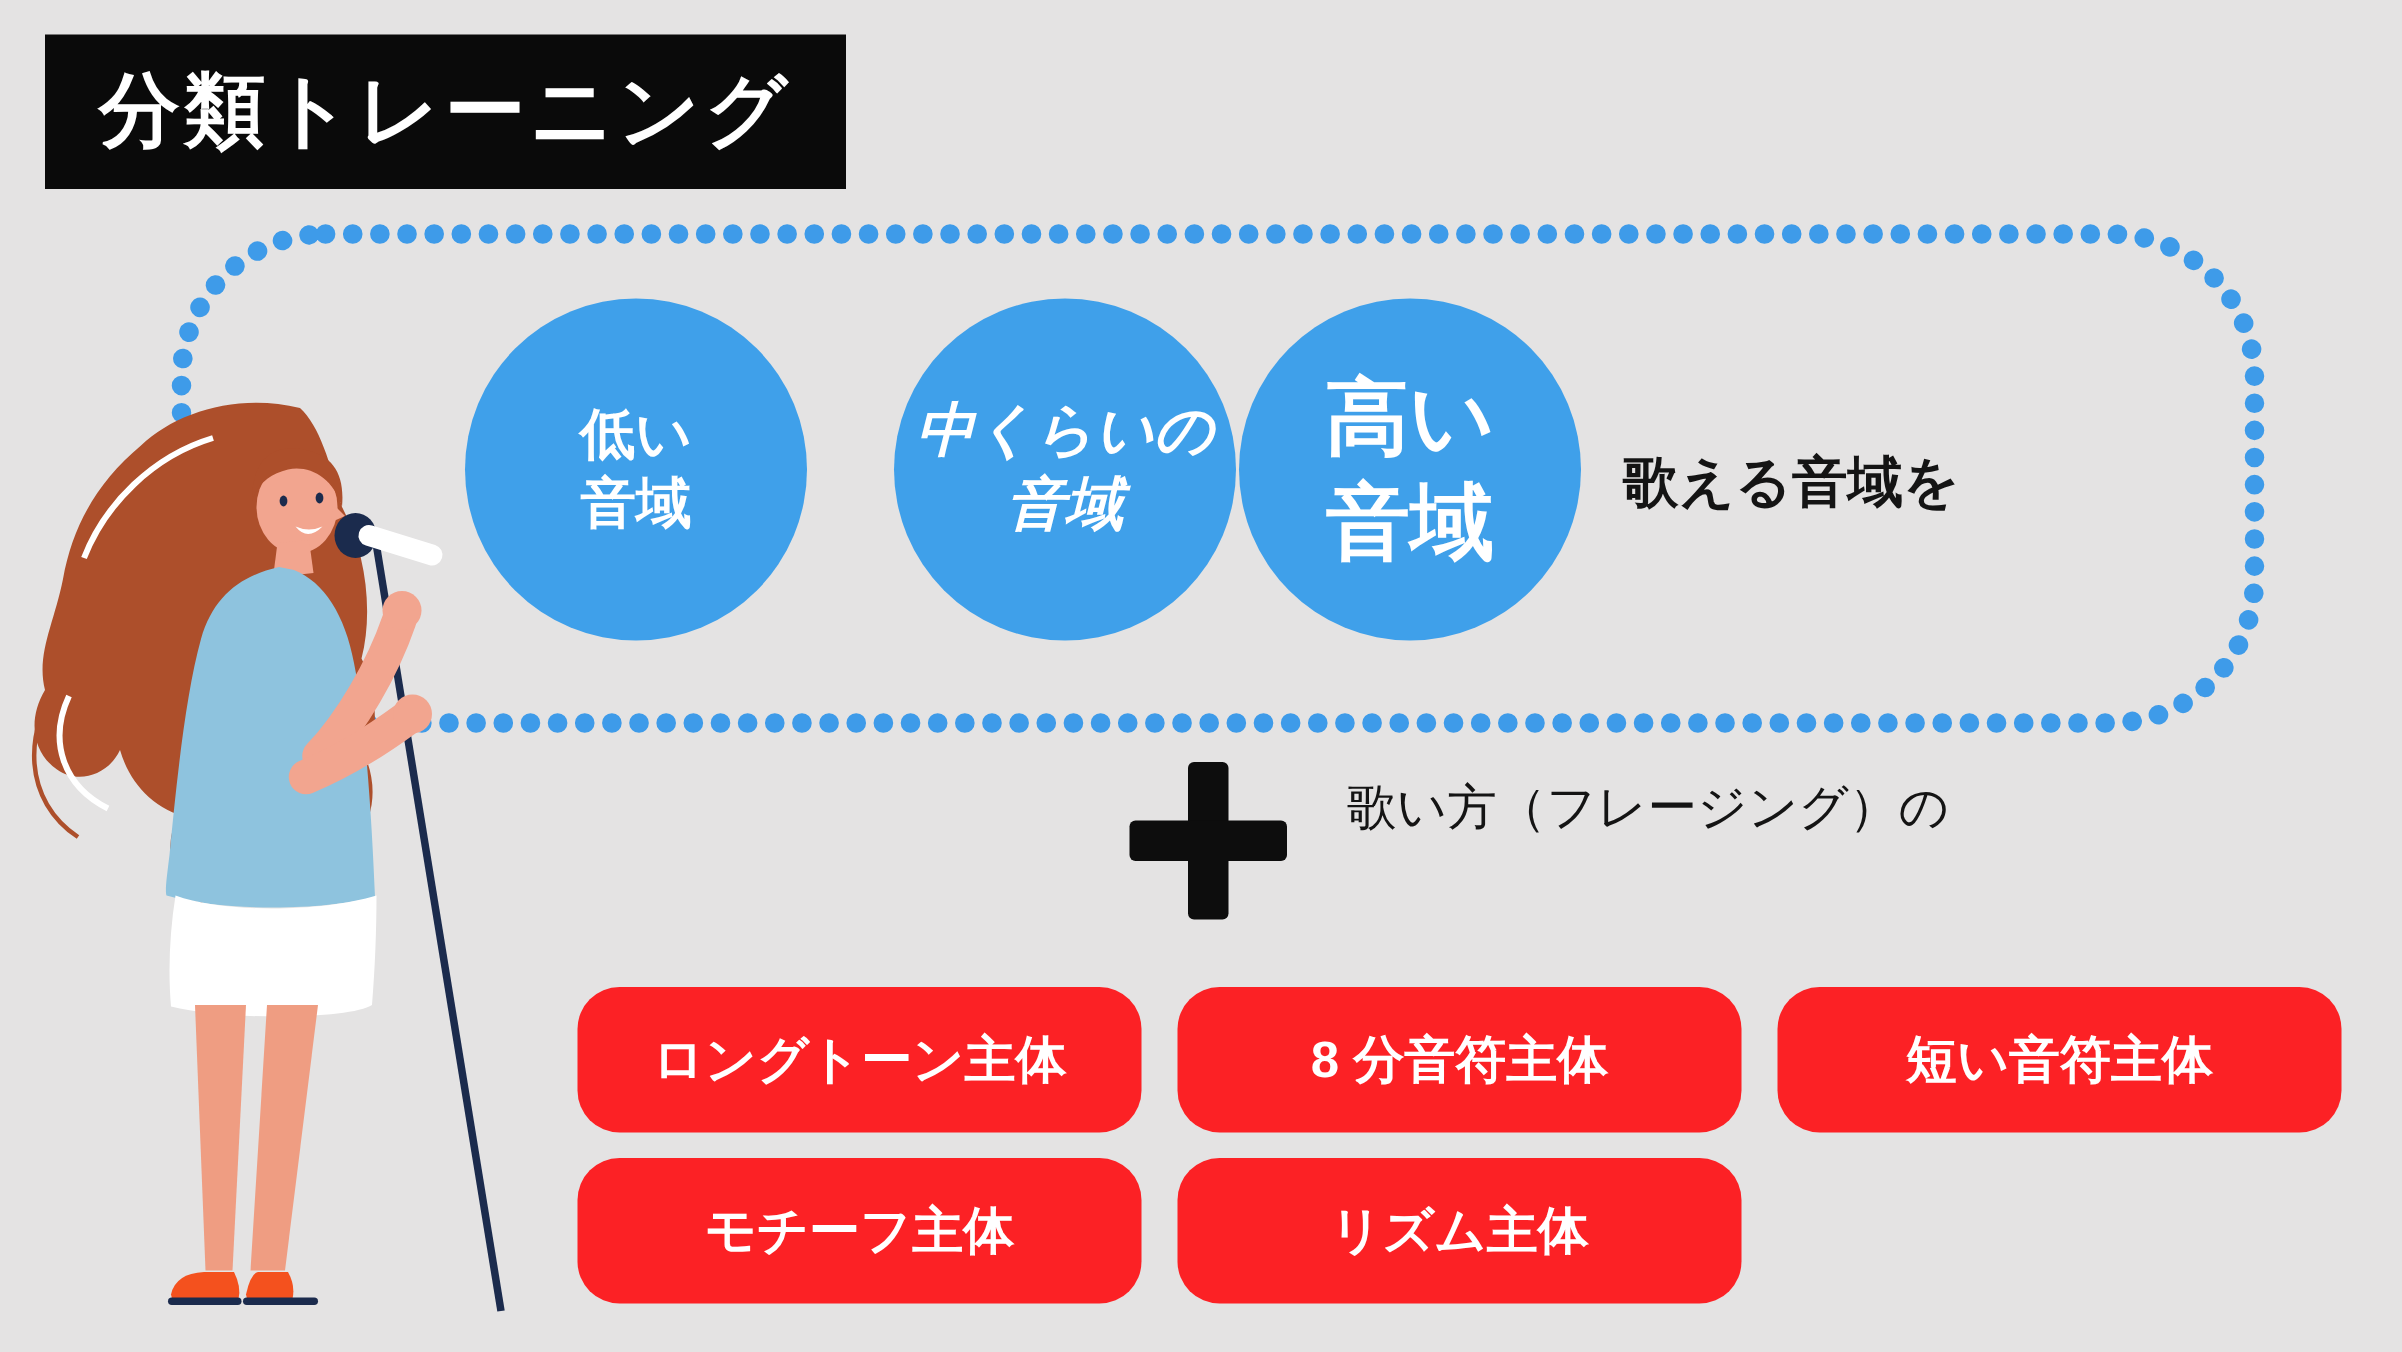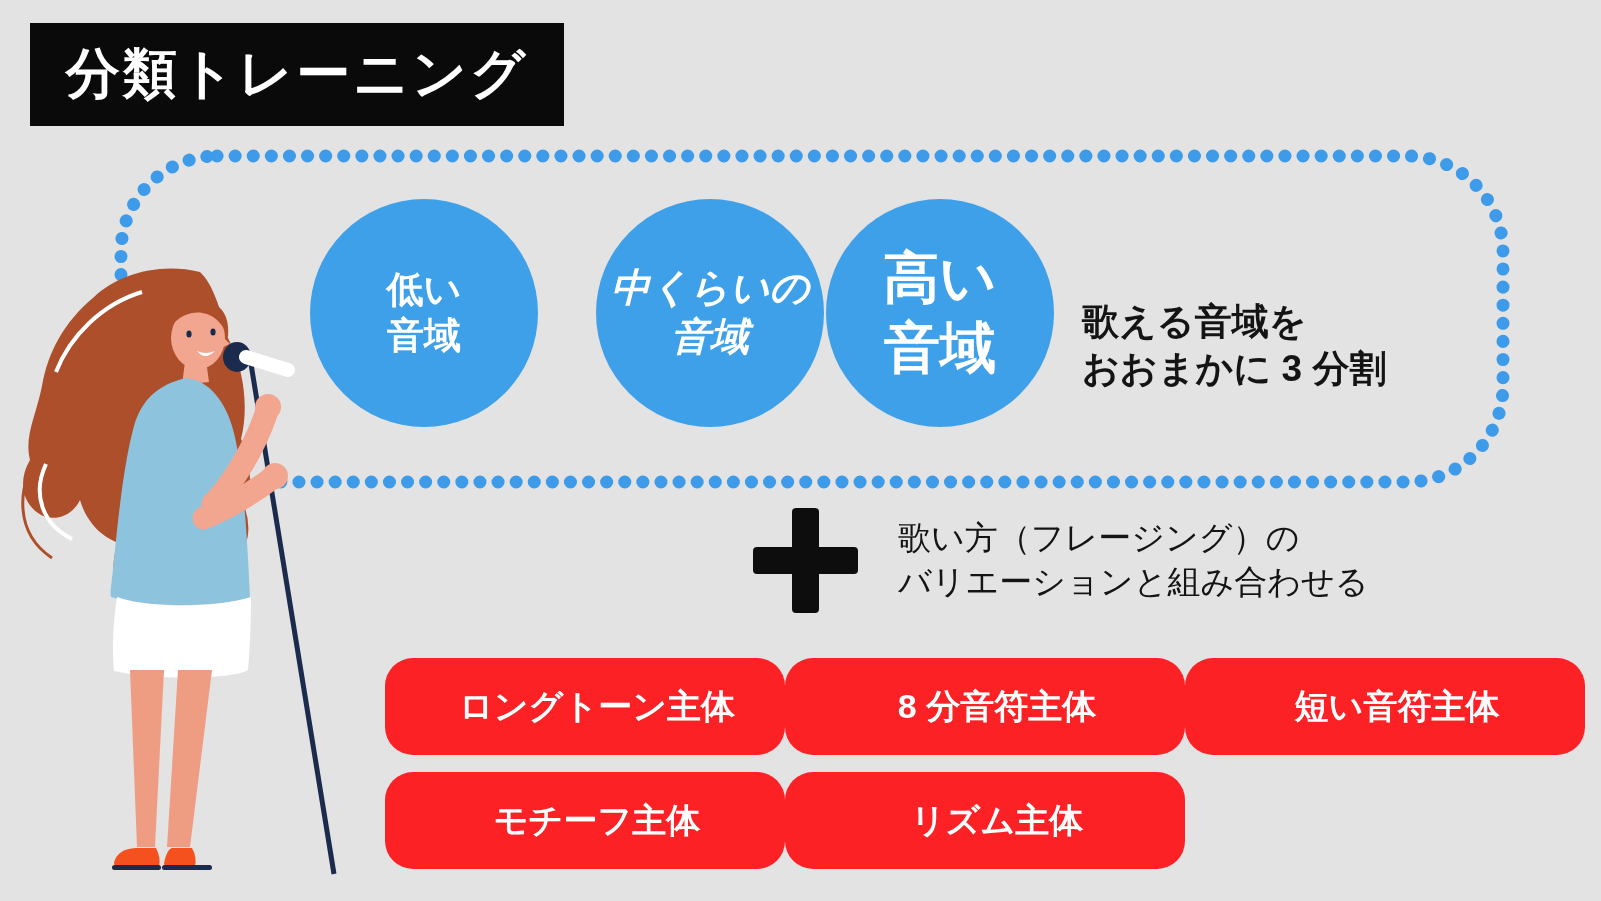--- a/index.html
+++ b/index.html
@@ -52,21 +52,21 @@
 
   .combine-note{
     position:absolute;left:898px;top:516px;
     color:#141414;font-size:33px;font-weight:normal;line-height:1.32;white-space:nowrap;
   }
 
   
   .phrase-btn{
     position:absolute;width:376px;height:97px;border-radius:28px;background:#fc2125;
     color:#ffffff;font-size:34px;font-weight:bold;
-    display:flex;align-items:center;justify-content:center;white-space:nowrap;padding-left:24px;
+    display:flex;align-items:center;justify-content:center;white-space:nowrap;
   }
   .r1{top:658px;} .r2{top:772px;}
   .b-left{left:385px;} .b-mid{left:785px;} .b-right{left:1185px;}
 
   
   .singer-svg{position:absolute;left:0;top:250px;width:400px;height:651px;}
 </style>
 </head>
 <body>
 
@@ -88,27 +88,25 @@
     <span>中くらいの</span>
     <span>音域</span>
   </div>
   <div class="range-circle c3">
     <span>高い</span>
     <span>音域</span>
   </div>
 
   <div class="range-note">
     <div>歌える音域を</div>
-    <div>おおまかに 3 分割</div>
   </div>
 
   <div class="plus-icon"></div>
   <div class="combine-note">
     <div>歌い方（フレージング）の</div>
-    <div>バリエーションと組み合わせる</div>
   </div>
 
   <div class="phrase-btn r1 b-left">ロングトーン主体</div>
   <div class="phrase-btn r1 b-mid">8 分音符主体</div>
   <div class="phrase-btn r1 b-right">短い音符主体</div>
   <div class="phrase-btn r2 b-mid">リズム主体</div>
   <div class="phrase-btn r2 b-left">モチーフ主体</div>
 
   <svg class="singer-svg" viewBox="0 0 400 651">
 

